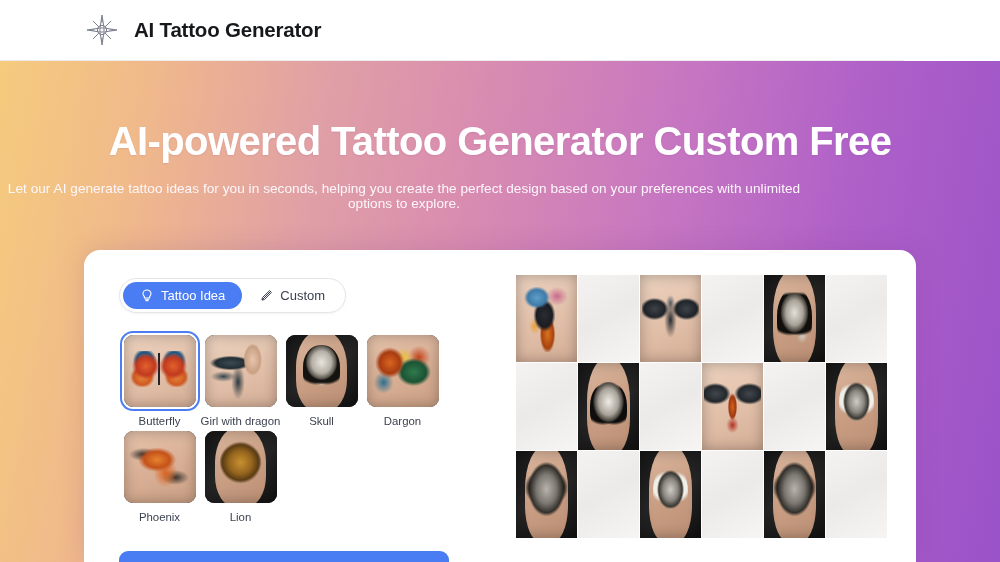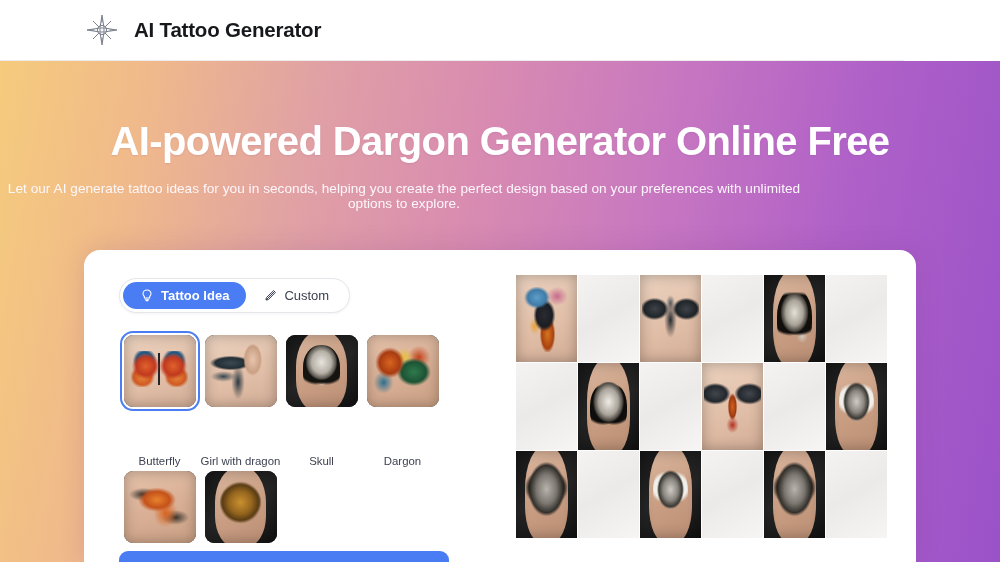--- a/index.html
+++ b/index.html
@@ -64,30 +64,30 @@
   .tabs {
     display:inline-flex; align-items:center;
     background:#ffffff; border:1px solid #e4e6ea; border-radius:22px;
     padding:3px; height:35px; box-shadow:0 1px 3px rgba(20,20,40,.05);
   }
   .tab {
     display:flex; align-items:center; gap:7px; height:27px;
     padding:0 17px; border-radius:16px; font-size:13px; cursor:pointer;
     color:#3b4150; white-space:nowrap;
   }
-  .tab.active { background:#4a7cf3; color:#ffffff; font-weight:700; }
+  .tab.active { background:#4a7cf3; color:#ffffff; font-weight:400; }
   .tab-icon { display:flex; align-items:center; justify-content:center; width:14px; height:14px; }
 
   .thumb-grid {
     margin-top:22px; display:grid;
     grid-template-columns:repeat(4,80px);
     column-gap:1px; row-gap:4px;
     width:340px;
   }
-  .thumb-cell { width:81px; display:flex; flex-direction:column; align-items:center;gap:40px; }
+  .thumb-cell { width:81px; display:flex; flex-direction:column; align-items:center; }
   .thumb {
     width:72px; height:72px; border-radius:9px; position:relative;
     overflow:hidden; cursor:pointer; background:#2b2b2b;
   }
   .thumb.selected {
     outline:2.5px solid #4a7cf3; outline-offset:2px; border-radius:9px;
   }
   .thumb-label {
     margin-top:8px; font-size:11.4px; color:#3d4250; white-space:nowrap; text-align:center;
   }
@@ -264,21 +264,21 @@
             <path d="M8 8 L14 14 M26 8 L20 14 M8 26 L14 20 M26 26 L20 20"></path>
             <path d="M5.5 17 L9.5 17 M24.5 17 L28.5 17 M17 5.5 L17 9.5 M17 24.5 L17 28.5" stroke-width="1.2"></path>
           </g>
         </svg>
       </span>
       <span class="brand-title">AI Tattoo Generator</span>
     </div>
   </div>
 
   <div class="hero">
-    <div class="hero-title">AI-powered Dargon Generator Online Free</div>
+    <div class="hero-title">AI-powered Tattoo Generator Custom Free</div>
     <div class="hero-sub">Let our AI generate tattoo ideas for you in seconds, helping you create the perfect design based on your preferences with unlimited options to explore.</div>
 
     <div class="app-card">
       <div class="card-inner">
 
         <div class="left-panel">
 
           <div class="tabs">
             <div class="tab active">
               <span class="tab-icon">

